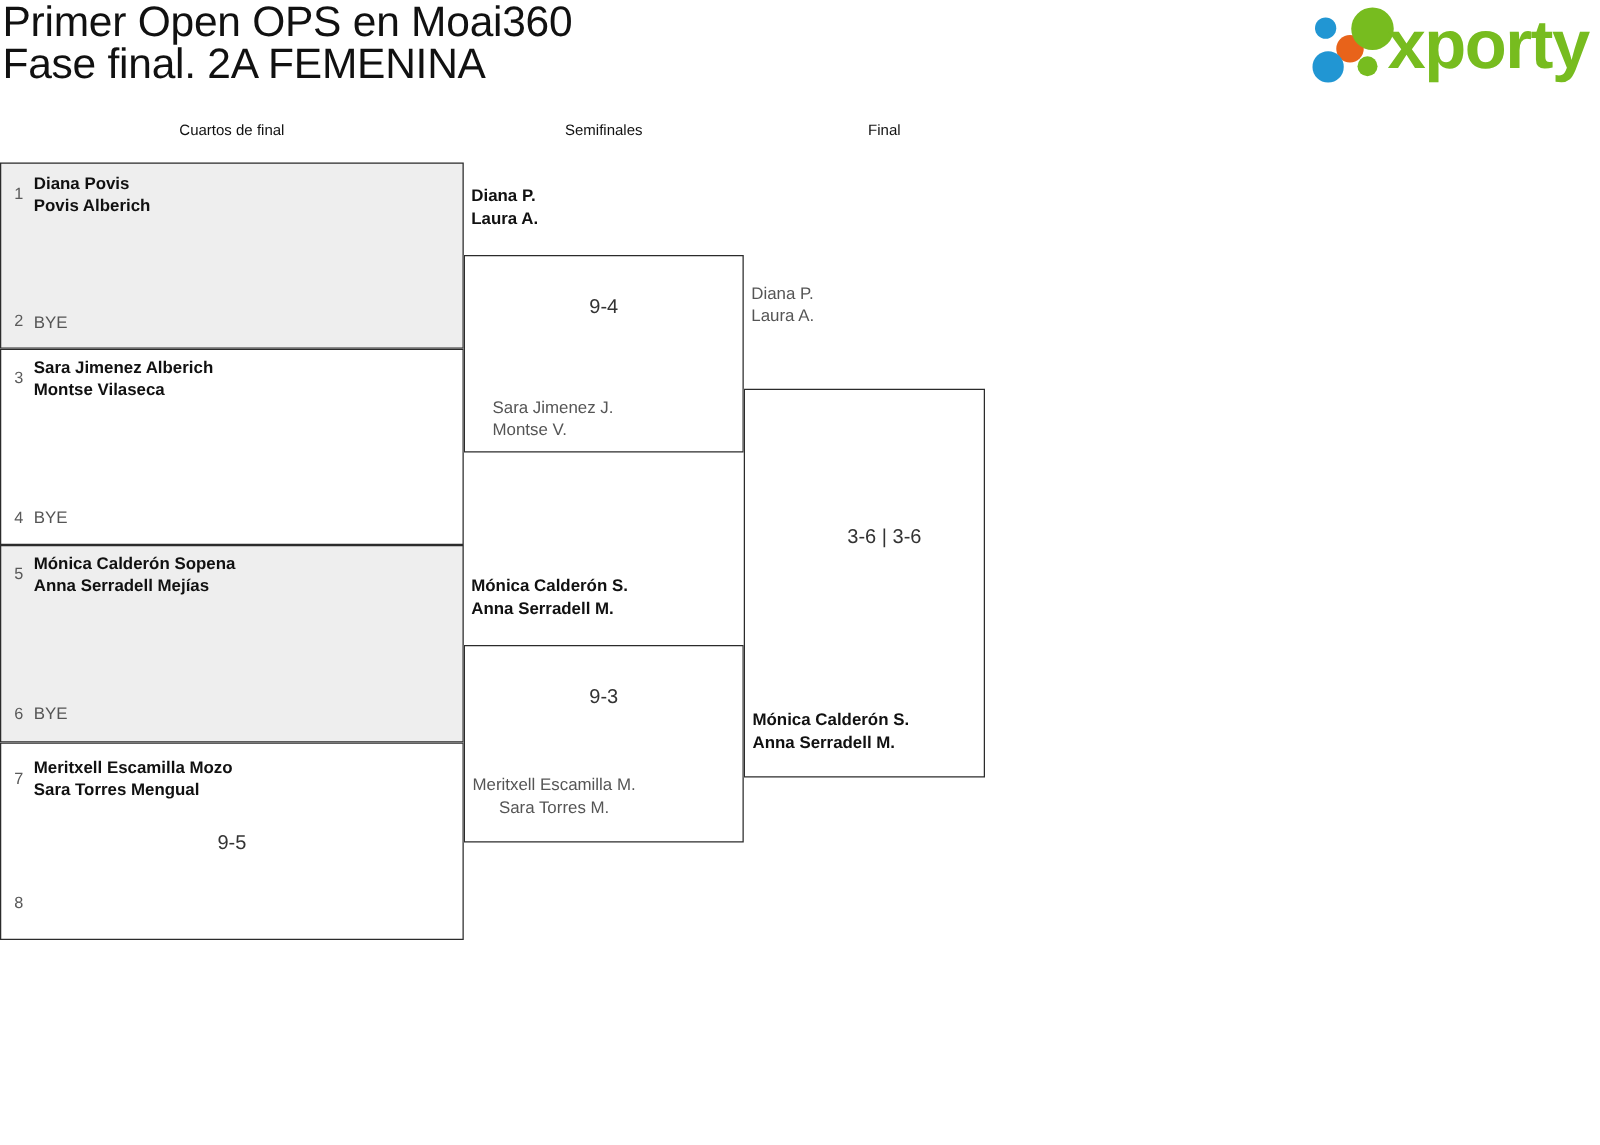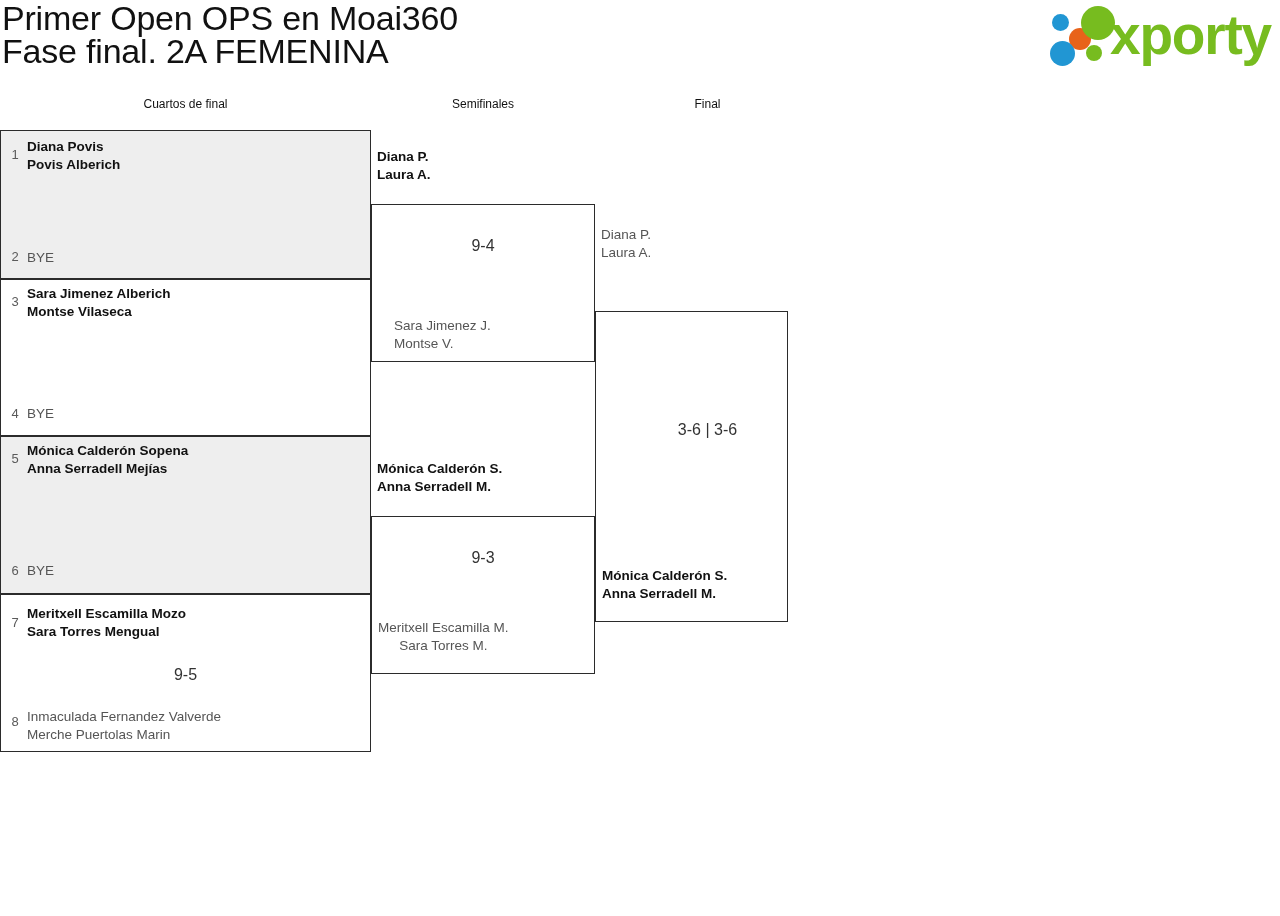--- a/index.html
+++ b/index.html
@@ -211,24 +211,20 @@
   </div>
 
   <div class="match m-r1 m4">
     <span class="seed" style="top:20px">7</span>
     <div class="pair" style="left:26px; top:10px;">
       <span class="ln winner">Meritxell Escamilla Mozo</span>
       <span class="ln winner">Sara Torres Mengual</span>
     </div>
     <div class="score" style="left:0; top:71px; width:369px;">9-5</div>
     <span class="seed" style="top:119px">8</span>
-    <div class="pair" style="left:26px; top:113px;">
-      <span class="ln loser">Inmaculada Fernandez Valverde</span>
-      <span class="ln loser">Merche Puertolas Marin</span>
-    </div>
   </div>
 
   <div class="pair ext-label" style="left:377px; top:148px;">
     <span class="ln winner">Diana P.</span>
     <span class="ln winner">Laura A.</span>
   </div>
 
   <div class="match m-r2 m5">
     <div class="score" style="left:0; top:32px; width:222px;">9-4</div>
     <div class="pair" style="left:22px; top:112px;">

